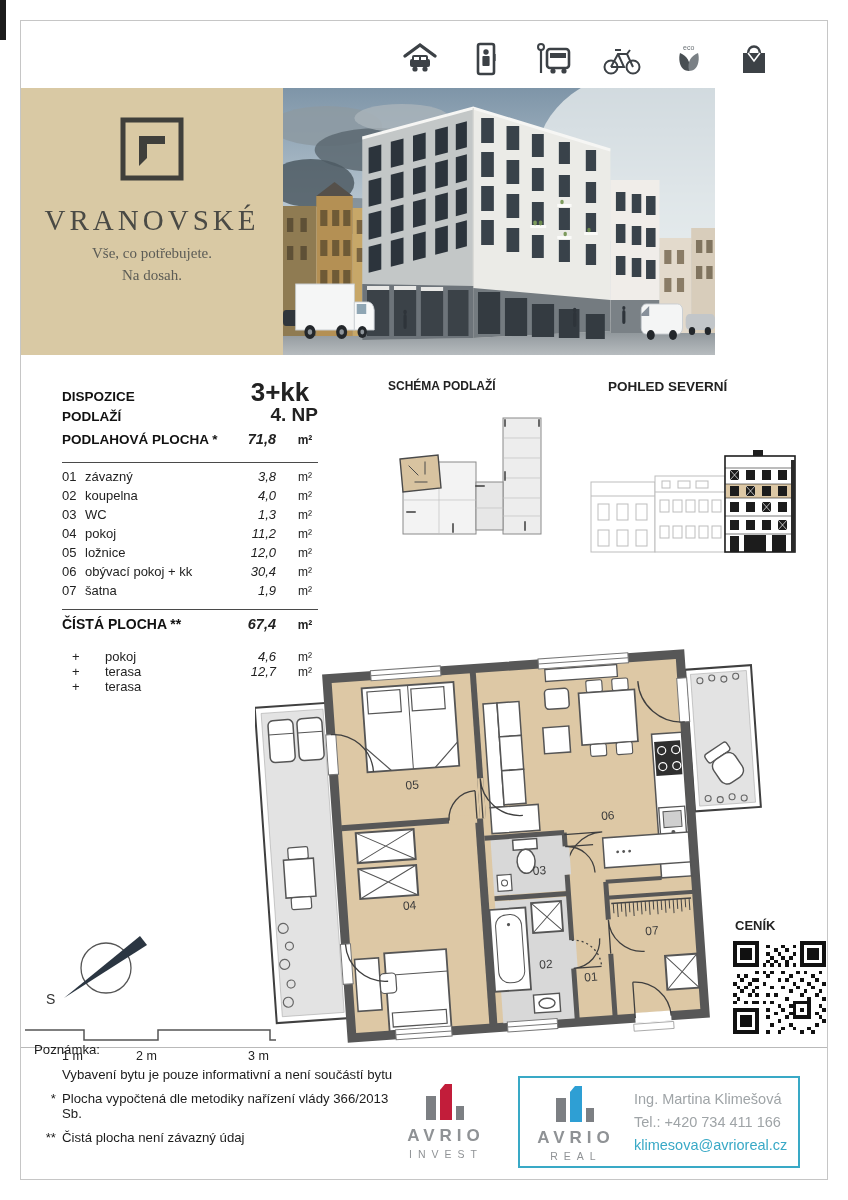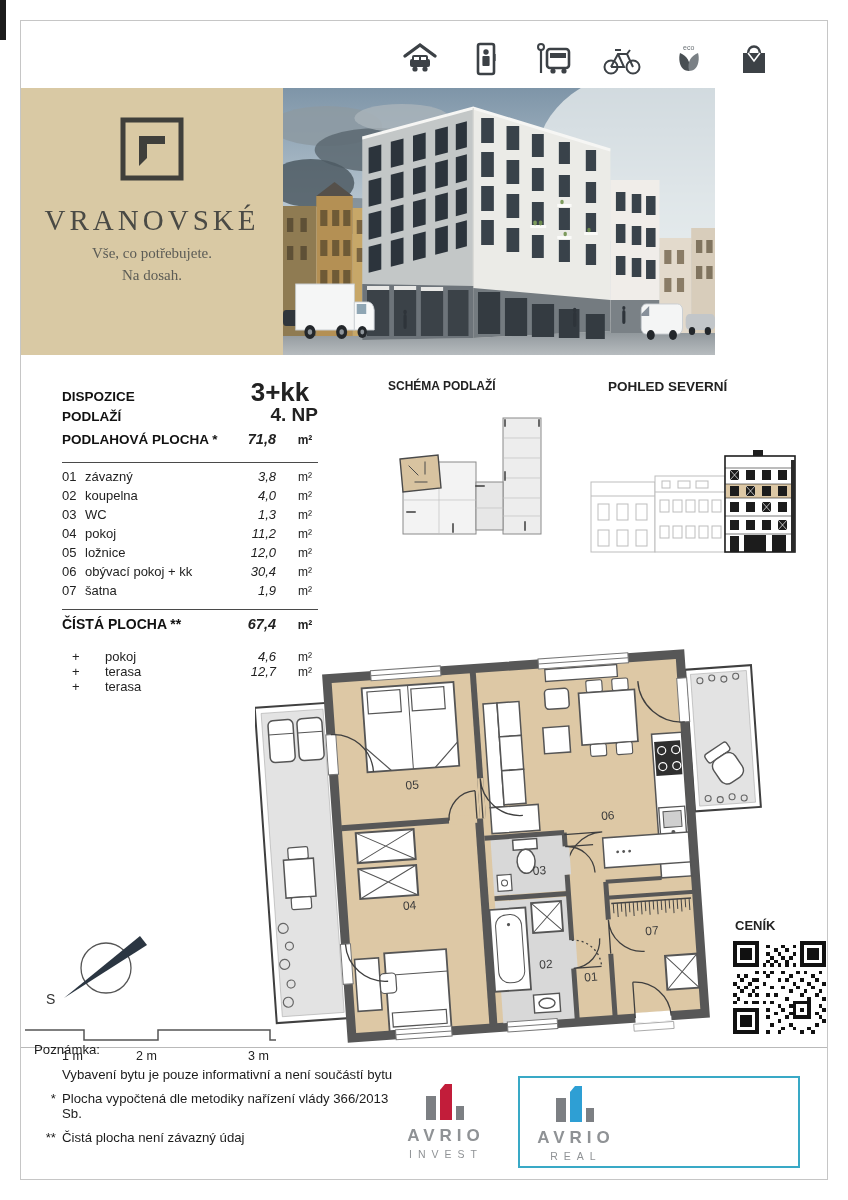--- a/index.html
+++ b/index.html
@@ -783,14 +783,19 @@
   <div class="real-box">
     <div class="real-logo">
       <svg width="48" height="42" viewBox="0 0 48 42">
         <rect x="4" y="16" width="10" height="24" fill="#7c7f83"></rect>
         <polygon points="18,40 18,10 23,4 30,4 30,40" fill="#2e9fd4"></polygon>
         <rect x="34" y="26" width="8" height="14" fill="#7c7f83"></rect>
       </svg>
       <div class="logo-word">AVRIO</div>
       <div class="logo-sub">REAL</div>
     </div>
+    <div class="contact">
+      <div class="contact-name">Ing. Martina Klimešová</div>
+      <div class="contact-tel">Tel.: +420 734 411 166</div>
+      <div class="contact-email">klimesova@avrioreal.cz</div>
+    </div>
   </div>
 </div>
 
 </body></html>

